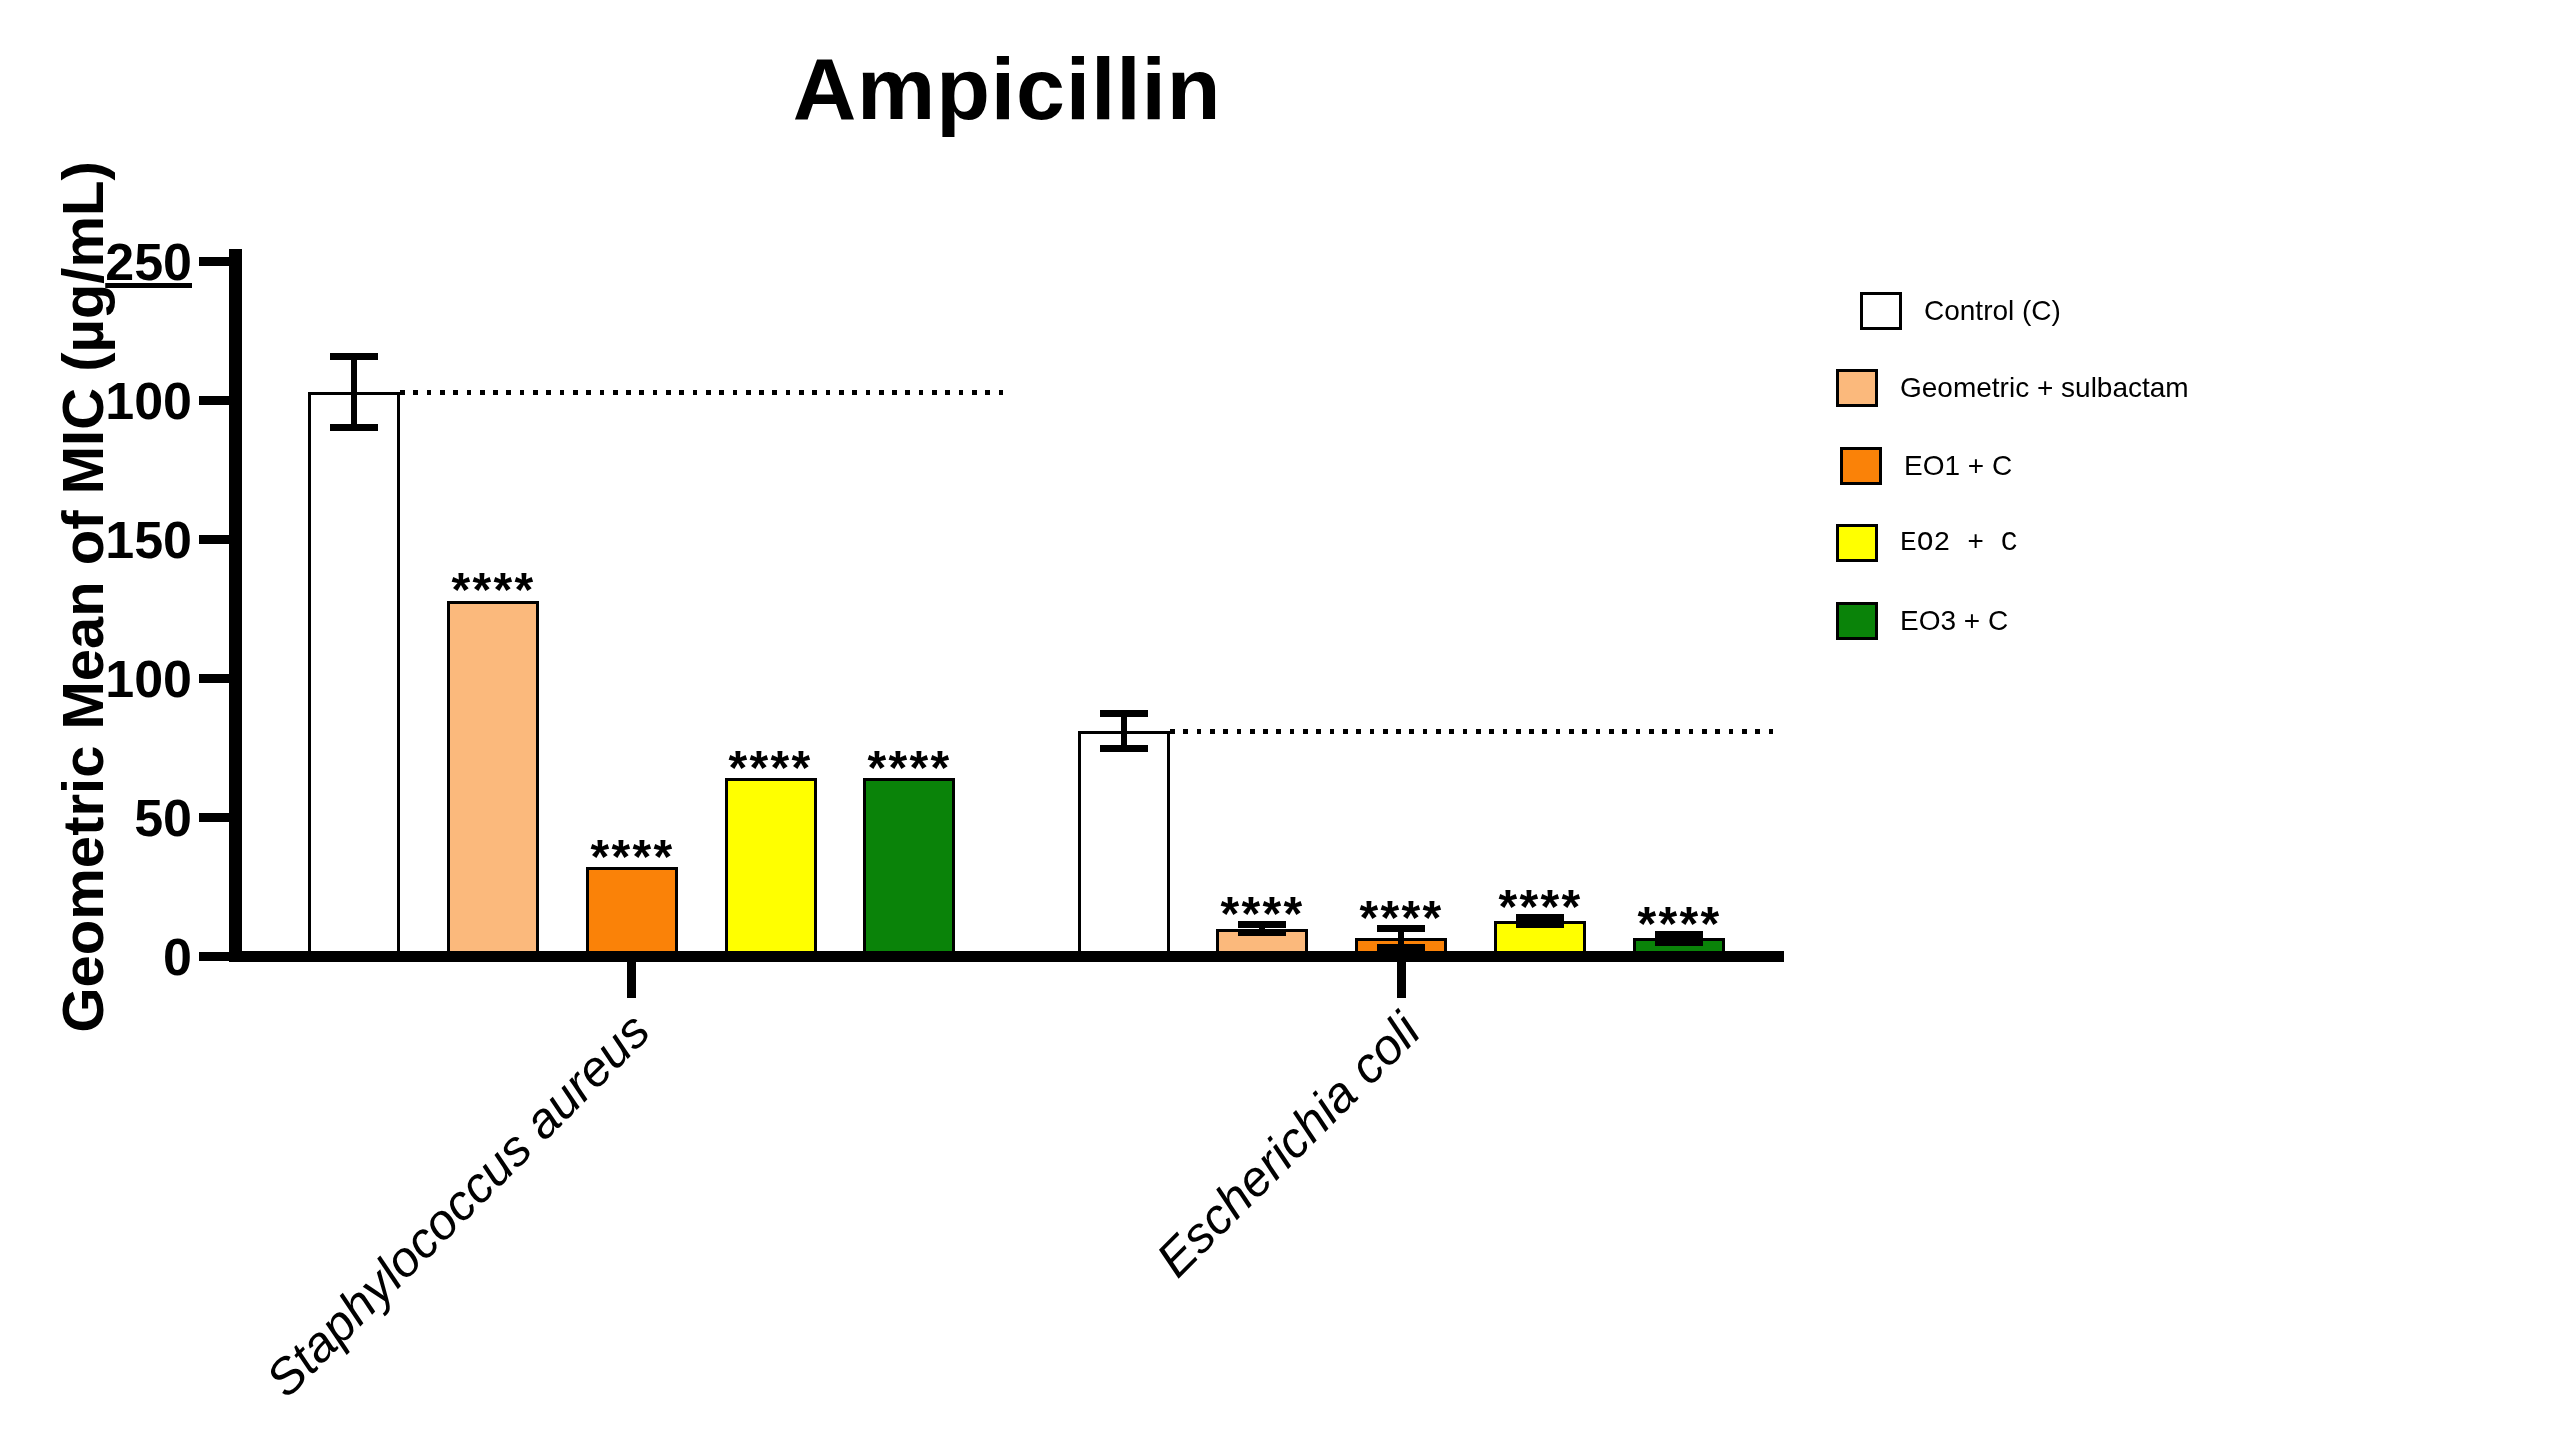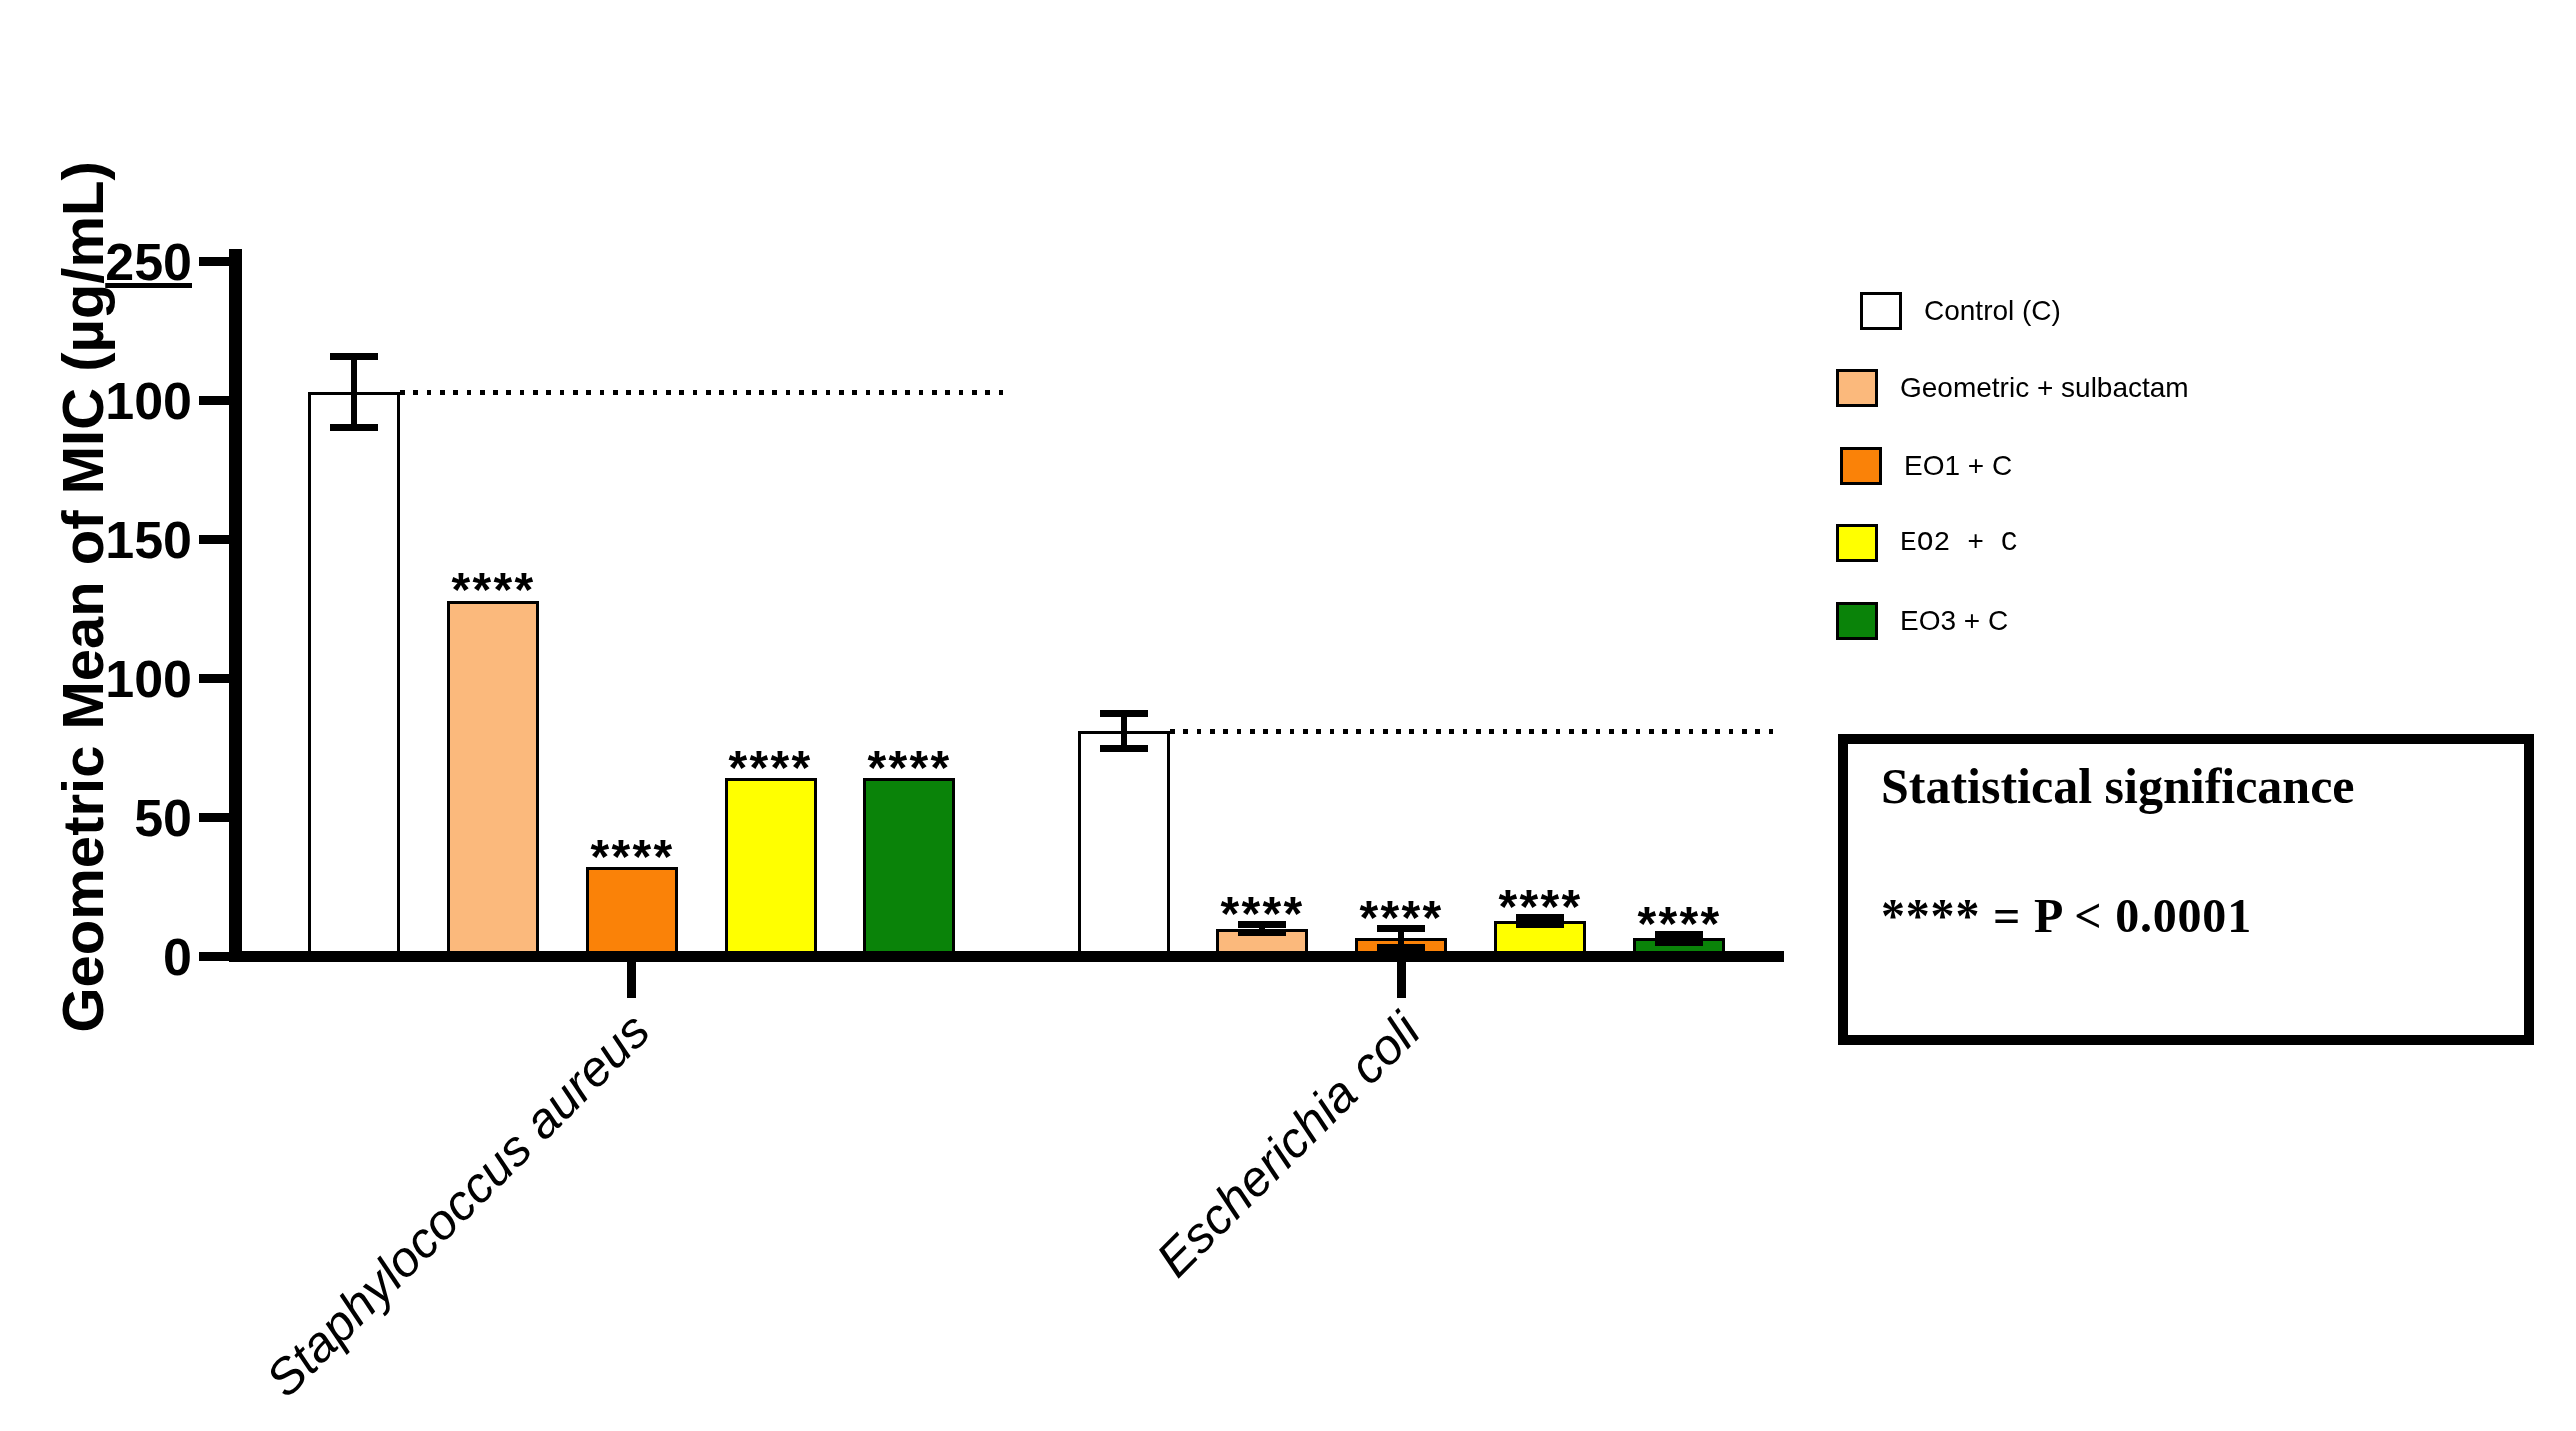--- a/index.html
+++ b/index.html
@@ -46,20 +46,21 @@
     font-family:"Liberation Serif", serif;font-weight:bold;
     padding:14px 15.6px 0 33px;
   }
   #stat-box-title{font-size:50px;line-height:1.15;}
   #stat-box-note{font-size:48px;margin-top:72px;letter-spacing:0.8px;}
 </style>
 </head>
 <body>
 
 <div id="screen">
+  <div class="abs" id="chart-title">Ampicillin</div>
   <div class="abs" id="y-axis-title">Geometric Mean of MIC (µg/mL)</div>
 
   <div class="abs" id="plot-area" style="left:0;top:0;width:2576px;height:1432px;">
       <div class="abs ref-line" style="left: 400px; top: 390px; width: 610px;"></div>
       <div class="abs ref-line" style="left: 1170px; top: 729px; width: 610px;"></div>
       <div class="abs bar" style="left: 308px; top: 392px; width: 92px; height: 564px; background: rgb(255, 255, 255);"></div>
       <div class="abs err-part" style="left: 351px; top: 356px; width: 6.3px; height: 72px;"></div>
       <div class="abs err-part" style="left: 330px; top: 353px; width: 48px; height: 7px;"></div>
       <div class="abs err-part" style="left: 330px; top: 424px; width: 48px; height: 7px;"></div>
       <div class="abs bar" style="left: 1078px; top: 731px; width: 92px; height: 225px; background: rgb(255, 255, 255);"></div>
@@ -130,18 +131,14 @@
       <div class="abs legend-item" style="left: 0px; top: 232px; font-family: Liberation Mono, monospace;">
         <span class="legend-swatch" style="background: rgb(255, 255, 0);"></span>
         <span class="legend-label">EO2 + C</span>
       </div>
       <div class="abs legend-item" style="left: 0px; top: 310px;">
         <span class="legend-swatch" style="background: rgb(10, 131, 9);"></span>
         <span class="legend-label">EO3 + C</span>
       </div>
     </div>
 
-  <div class="abs" id="stat-box">
-    <div id="stat-box-title">Statistical significance</div>
-    <div id="stat-box-note">**** = P &lt; 0.0001</div>
-  </div>
 </div>
 
 
 </body></html>

